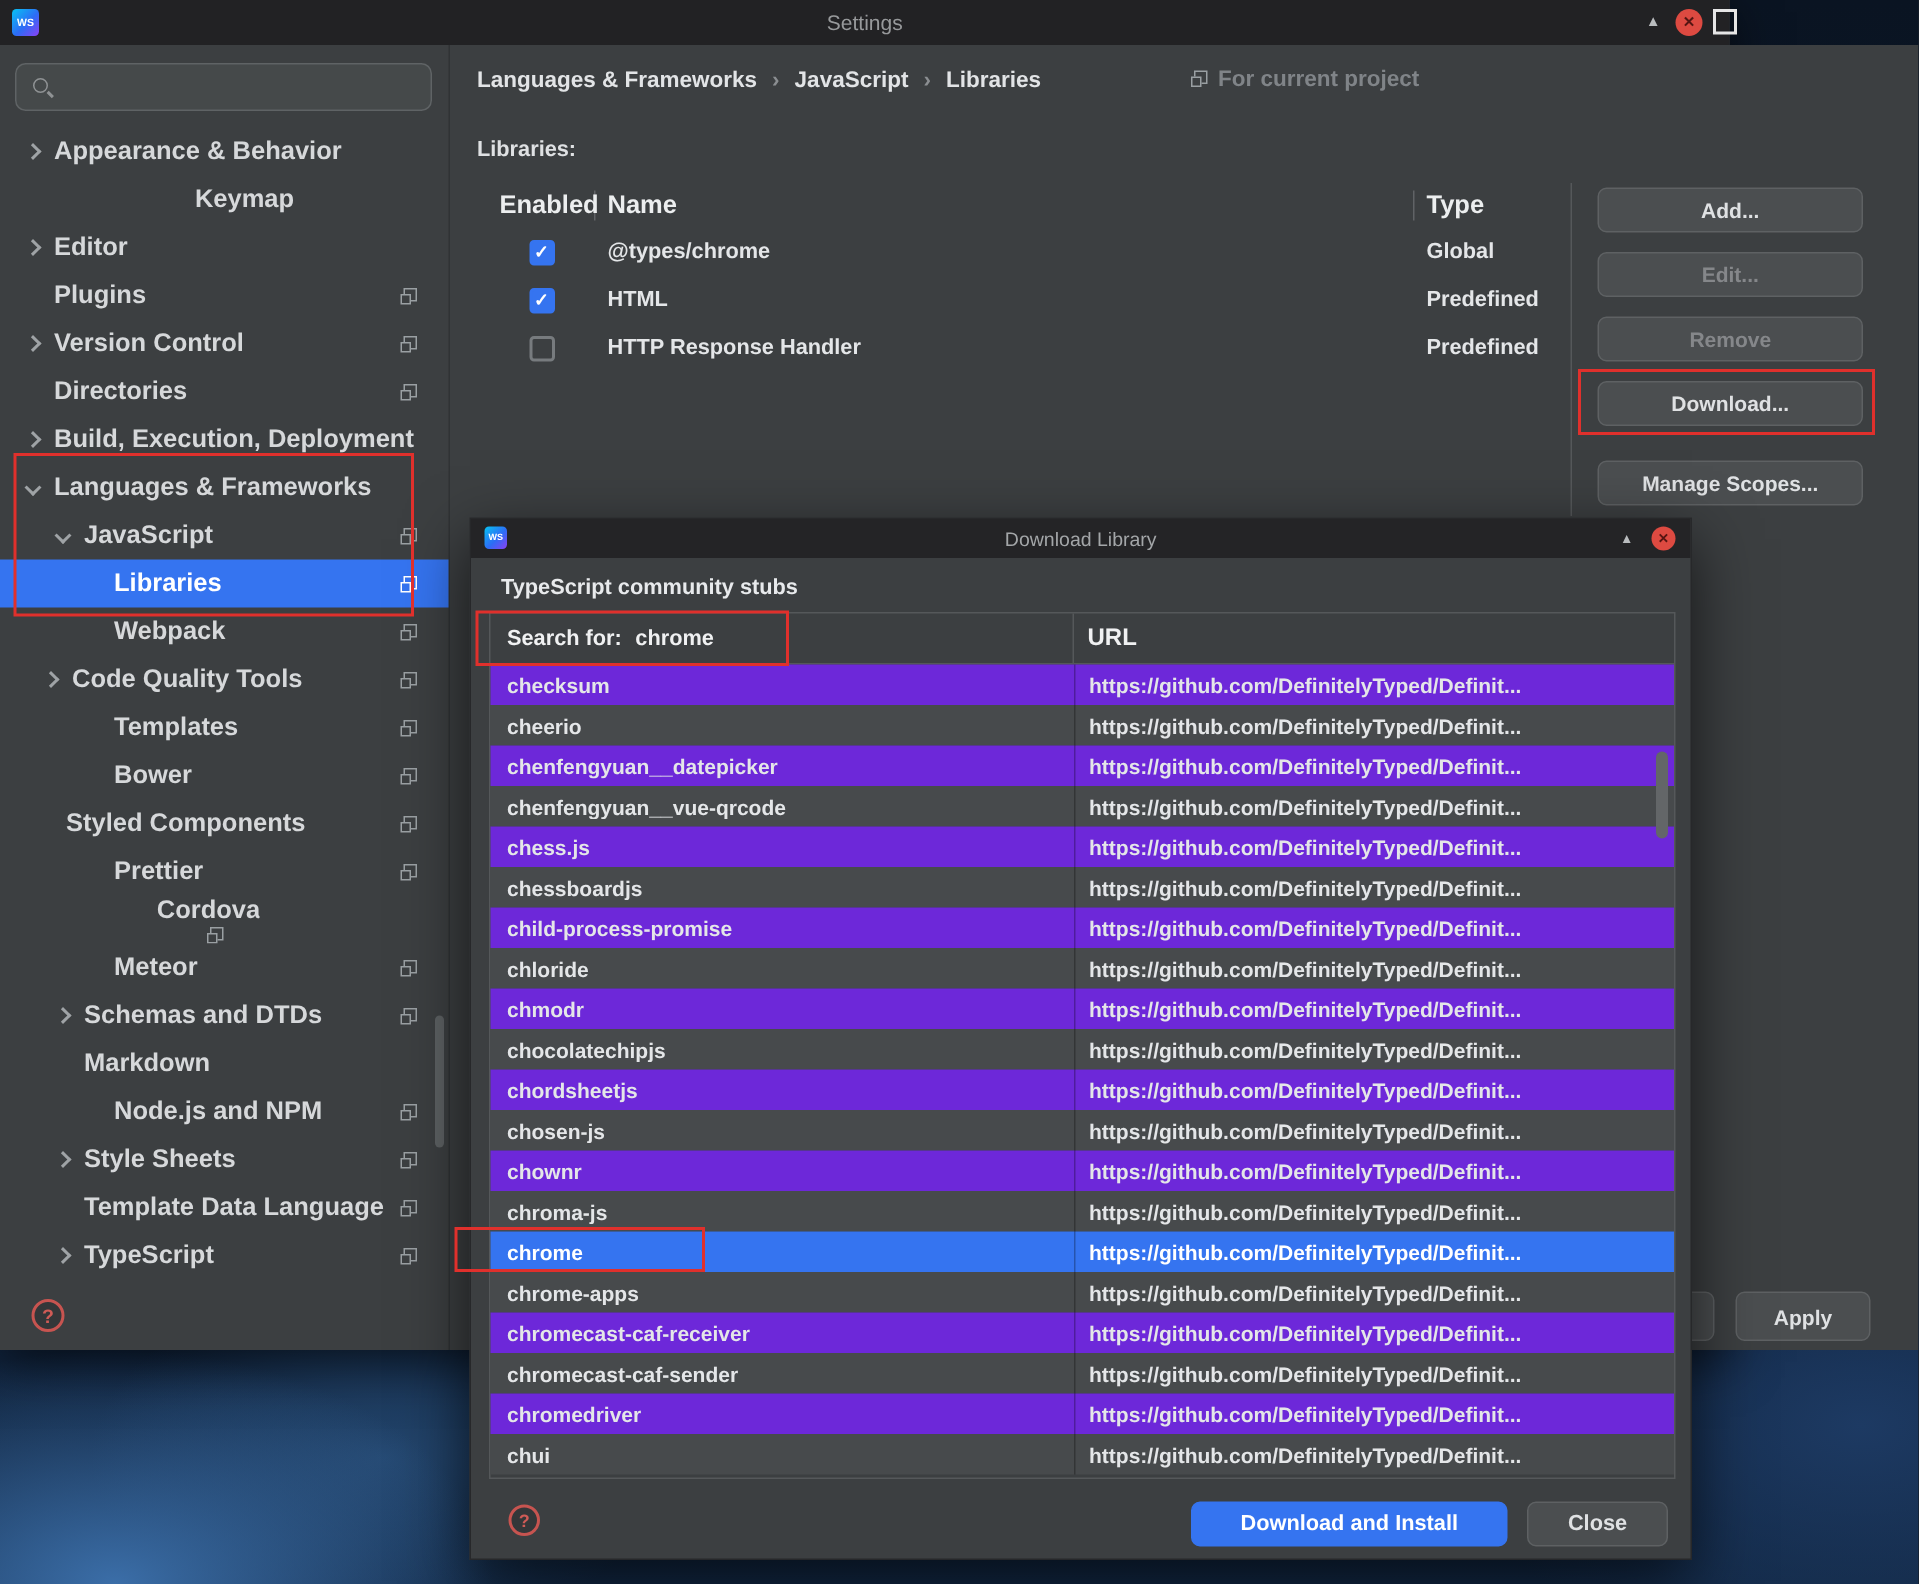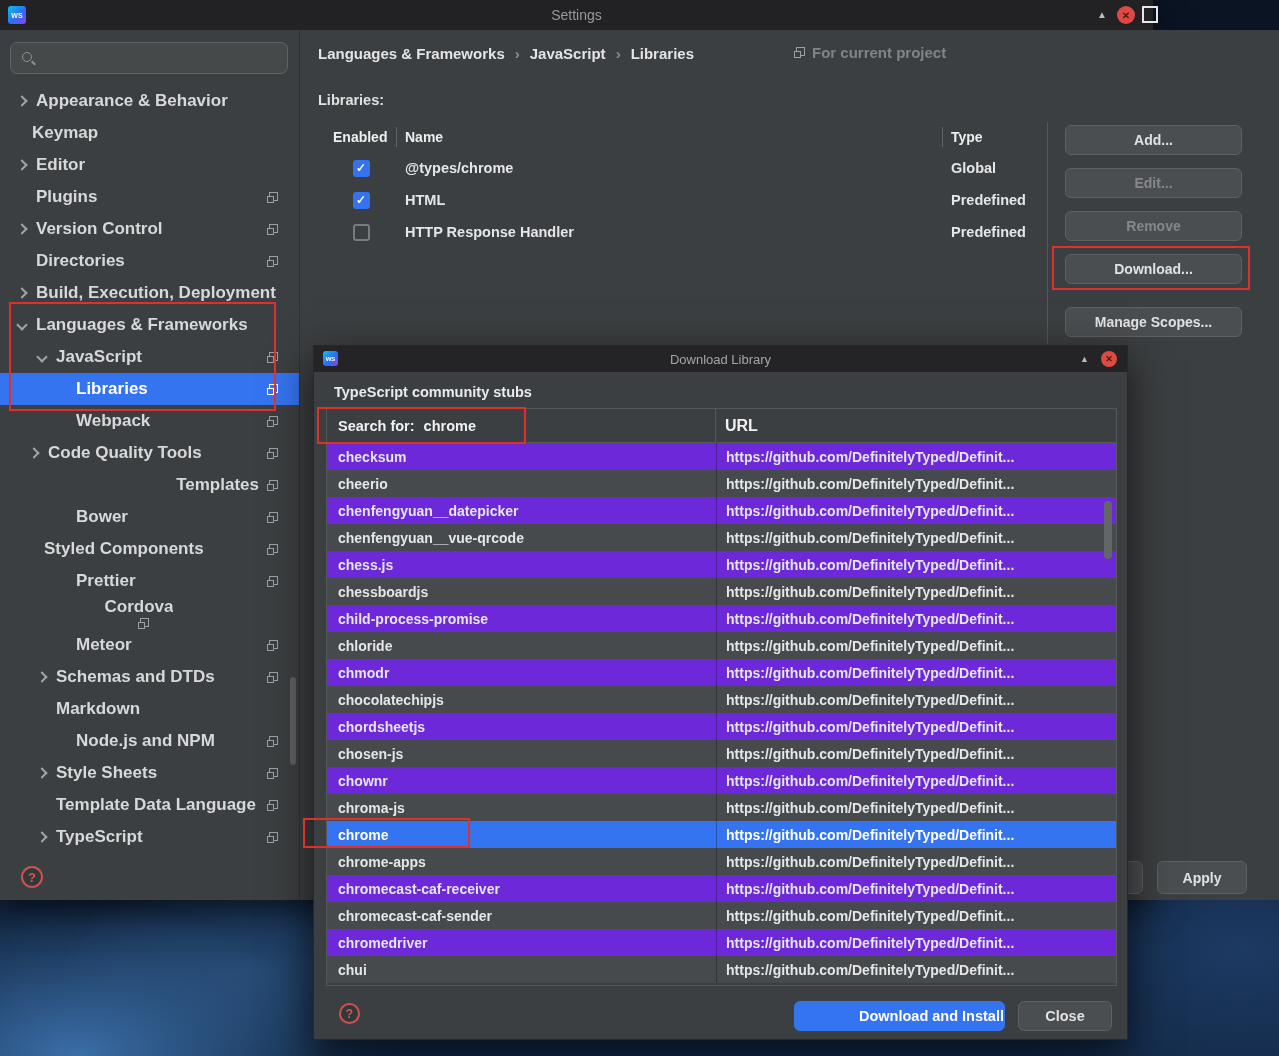--- a/index.html
+++ b/index.html
@@ -73,21 +73,21 @@
   .bc-item { color:#e2e4e6; font-size:15px; font-weight:700; }
   .bc-sep { color:#8b8e91; font-size:15px; font-weight:700; }
   .scope { position:absolute; left:486px; top:14px; display:flex; align-items:center; gap:7px;
     color:#808488; font-size:15px; font-weight:700; }
   .scope .copy-badge i { background:#3c3f41; }
 
   .section-label { position:absolute; left:18px; top:62px; color:#dfe1e3; font-size:14.5px; font-weight:700; }
 
   .lib-table { position:absolute; left:25px; top:92px; width:723px; height:222px; border-right:1px solid #55585a; }
   .lib-header { display:grid; grid-template-columns:72px 546px 105px; height:30px; align-items:center; }
-  .lib-header > div { color:#eceeef; font-size:14px; font-weight:700; padding-left:8px; height:20px; line-height:20px; }
+  .lib-header > div { color:#eceeef; font-size:17px; font-weight:700; padding-left:8px; height:20px; line-height:20px; }
   .lib-header > div:nth-child(1), .lib-header > div:nth-child(2) { border-right:1px solid #606366; }
   .lib-row { display:grid; grid-template-columns:72px 546px 105px; height:32px; align-items:center; }
   .cell { color:#e4e6e8; font-size:14.5px; font-weight:700; padding-left:8px; }
   .cell-check { display:flex; justify-content:center; padding-left:0; }
   .checkbox { width:17px; height:17px; border-radius:3px; display:flex; align-items:center; justify-content:center;
     border:2px solid #777b7e; color:#fff; font-size:12px; font-weight:700; }
   .checkbox.checked { background:#3574f0; border-color:#3574f0; }
 
   .actions { position:absolute; left:765px; top:95px; width:177px; display:flex; flex-direction:column; gap:13px; }
   .btn { height:30px; background:#4b4e50; border:1px solid #5e6163; border-radius:6px;
@@ -122,21 +122,21 @@
   .stub-row.alt { background:#474a4c; }
   .stub-row.selected { background:#3574f0; }
   .stub-name { padding-left:11px; color:#e4e6e8; font-size:14px; font-weight:700; white-space:nowrap; overflow:hidden; }
   .stub-url { padding-left:9px; color:#e4e6e8; font-size:14px; font-weight:700; white-space:nowrap; overflow:hidden;
     border-left:1px solid rgba(0,0,0,0.28); height:100%; display:flex; align-items:center; }
   .stub-row.selected .stub-name, .stub-row.selected .stub-url { color:#fff; }
   .modal-thumb { position:absolute; left:790px; top:155px; width:8px; height:58px; border-radius:4px; background:#636668; z-index:6; }
 
   .modal-help { left:25px; top:657px; width:21px; height:21px; font-size:12px; }
   .modal-btn { position:absolute; top:655px; height:30px; border-radius:6px; font-size:14.5px; font-weight:700; cursor:pointer; }
-  .dl-btn { left:480px; width:211px; background:#3574f0; border:1px solid #3574f0; color:#fff;text-align:right; }
+  .dl-btn { left:480px; width:211px; background:#3574f0; border:1px solid #3574f0; color:#fff; }
   .close-btn { left:704px; width:94px; background:#4b4e50; border:1px solid #5e6163; color:#dfe1e3; }
 
   
   .anno { position:absolute; border:2px solid #e0302c; z-index:9; pointer-events:none; }
   .anno-sidebar  { left:9px;   top:302px; width:267px; height:109px; }
   .anno-download { left:1052px; top:246px; width:198px; height:44px; }
   .anno-search   { left:317px; top:407px; width:209px; height:37px; }
   .anno-chrome   { left:303px; top:818px; width:167px; height:30px; }
 </style>
 </head>
@@ -158,21 +158,21 @@
 
     <div class="sidebar">
       <div class="search-box">
         <span class="mag"></span>
       </div>
       <div class="tree">
           <div class="tree-row" style="padding-left: 16px;">
             <span class="chev right"></span>
             <span class="tree-label">Appearance &amp; Behavior</span>
           </div>
-          <div class="tree-row" style="padding-left: 12px;">
+          <div class="tree-row" style="padding-left: 28px; text-align: center;">
             <span class="chev none"></span>
             <span class="tree-label">Keymap</span>
           </div>
           <div class="tree-row" style="padding-left: 16px;">
             <span class="chev right"></span>
             <span class="tree-label">Editor</span>
           </div>
           <div class="tree-row" style="padding-left: 16px;">
             <span class="chev none"></span>
             <span class="tree-label">Plugins</span>
@@ -223,21 +223,21 @@
               <i></i>
             </span>
           </div>
           <div class="tree-row" style="padding-left: 28px;">
             <span class="chev right"></span>
             <span class="tree-label">Code Quality Tools</span>
             <span class="copy-badge">
               <i></i>
             </span>
           </div>
-          <div class="tree-row" style="padding-left: 56px; text-align: right;">
+          <div class="tree-row" style="padding-left: 56px;">
             <span class="chev none"></span>
             <span class="tree-label">Templates</span>
             <span class="copy-badge">
               <i></i>
             </span>
           </div>
           <div class="tree-row" style="padding-left: 56px;">
             <span class="chev none"></span>
             <span class="tree-label">Bower</span>
             <span class="copy-badge">

